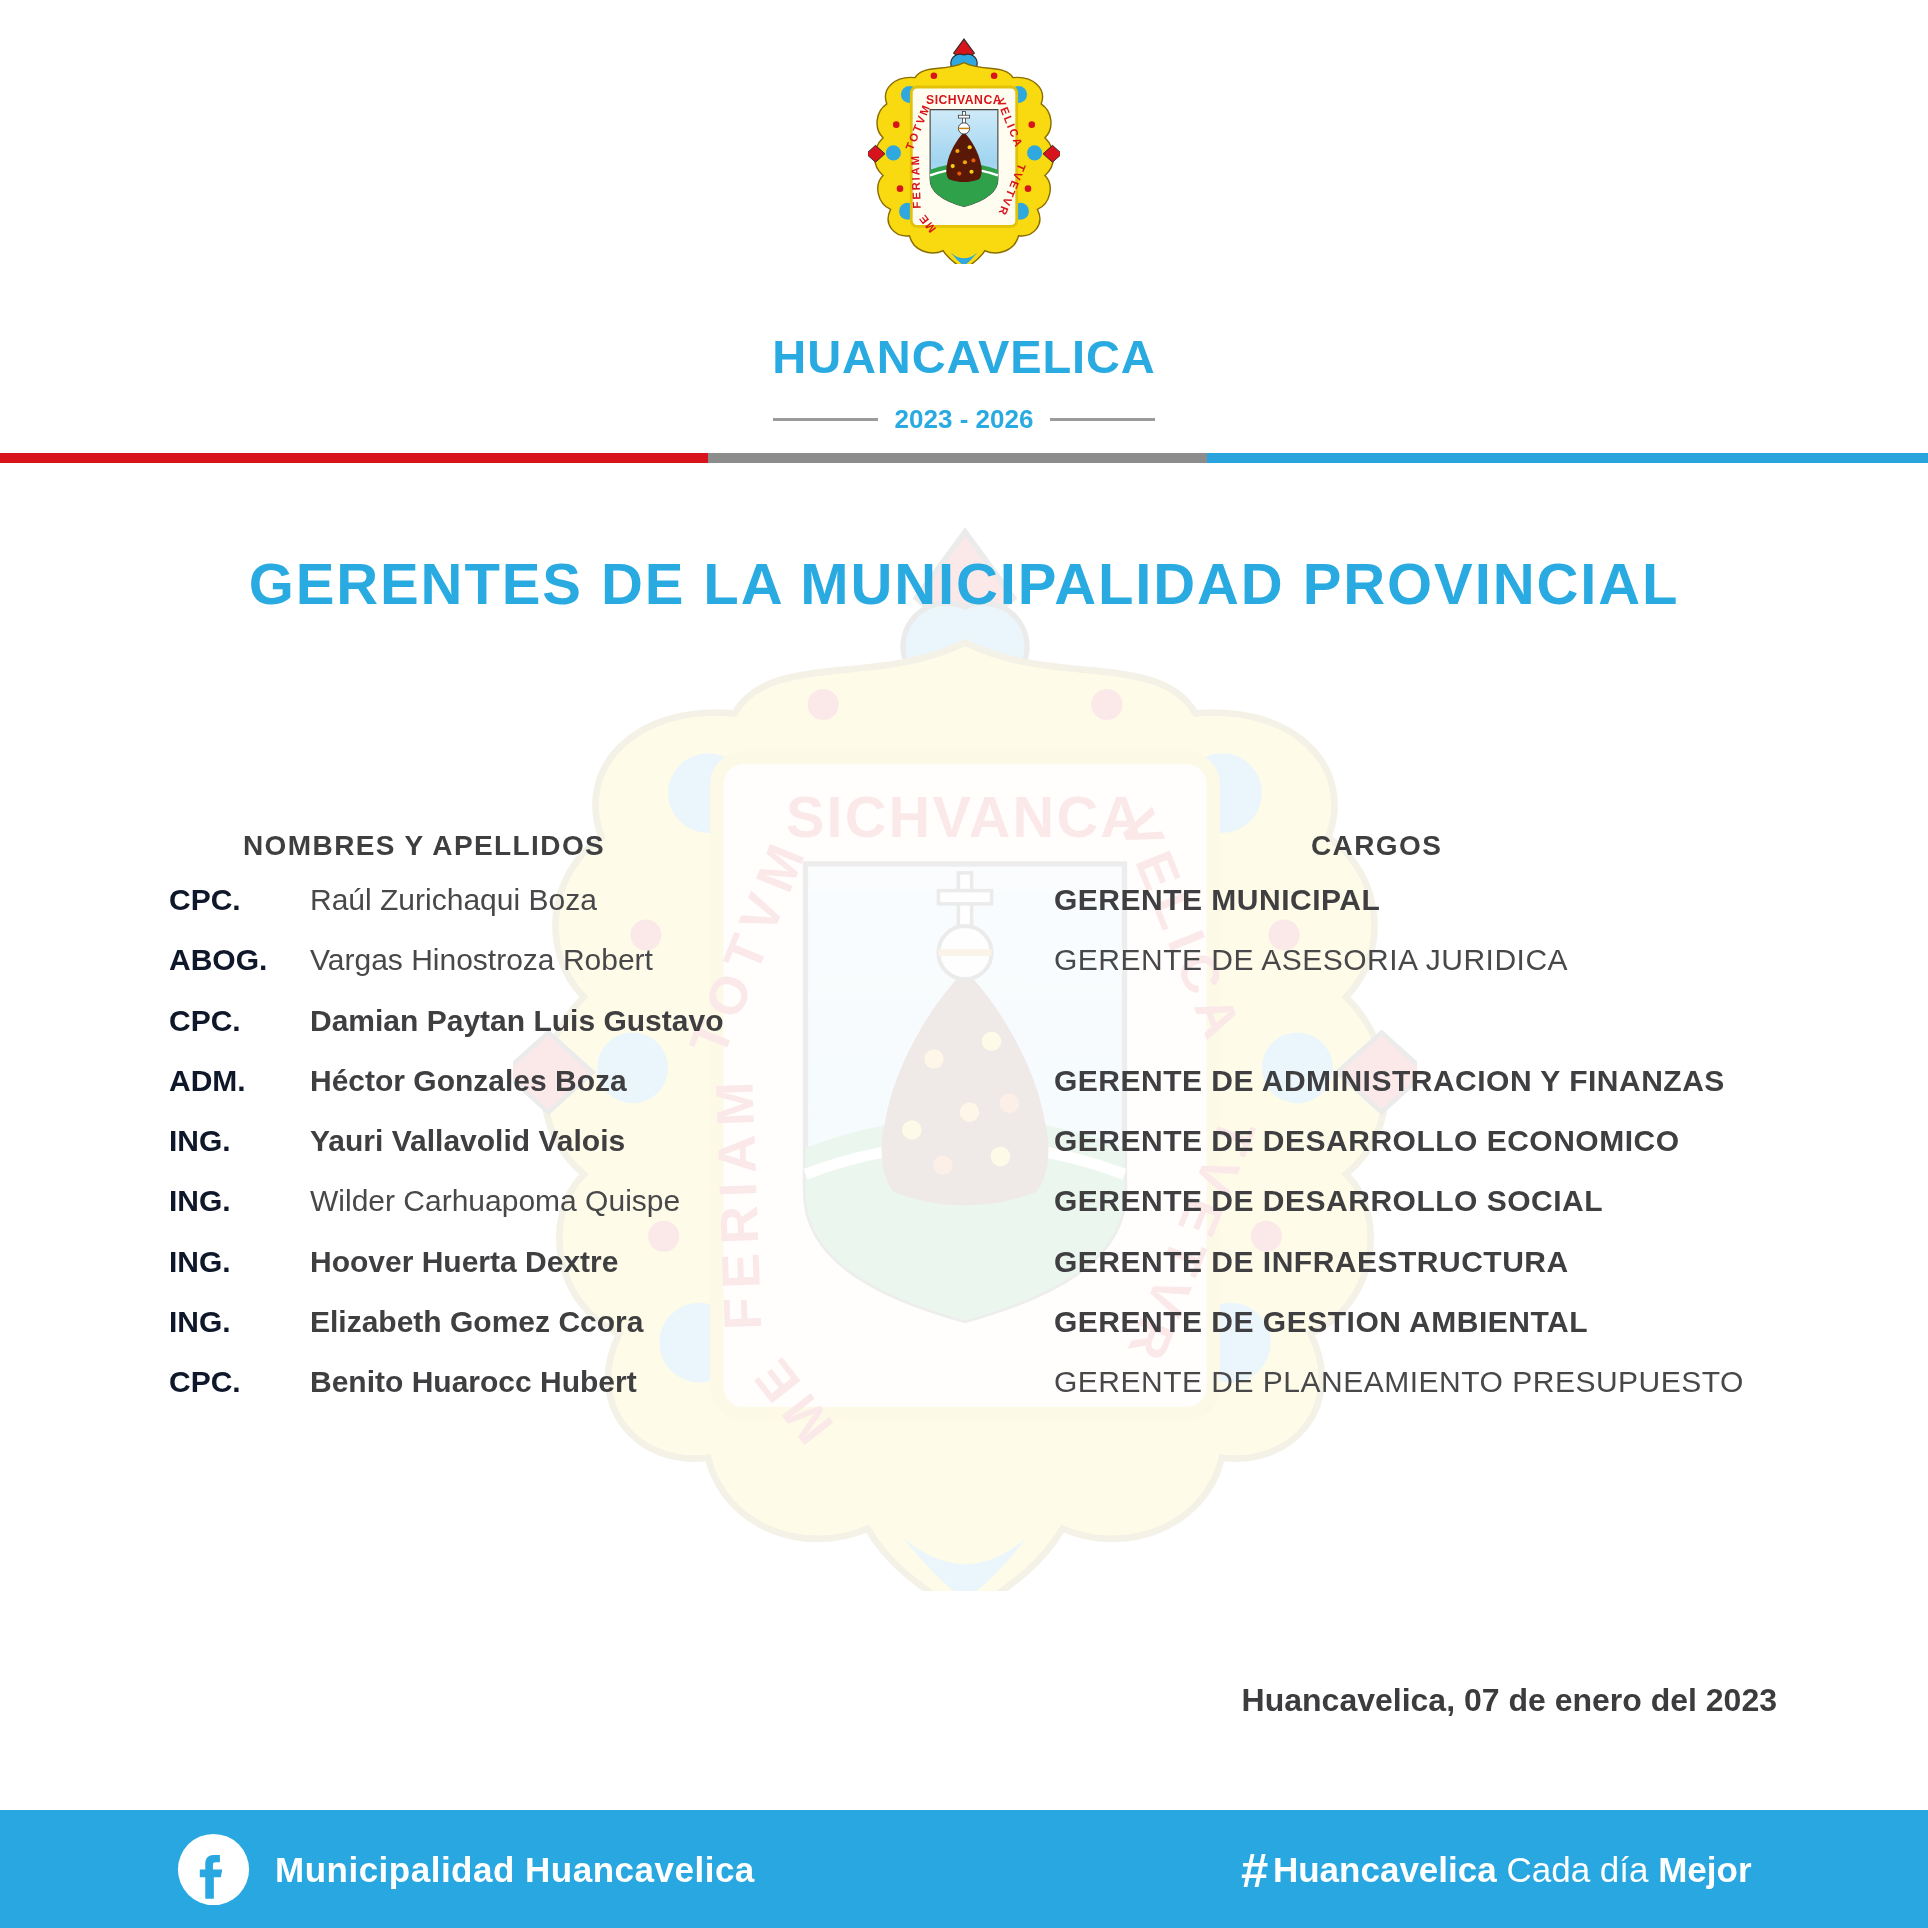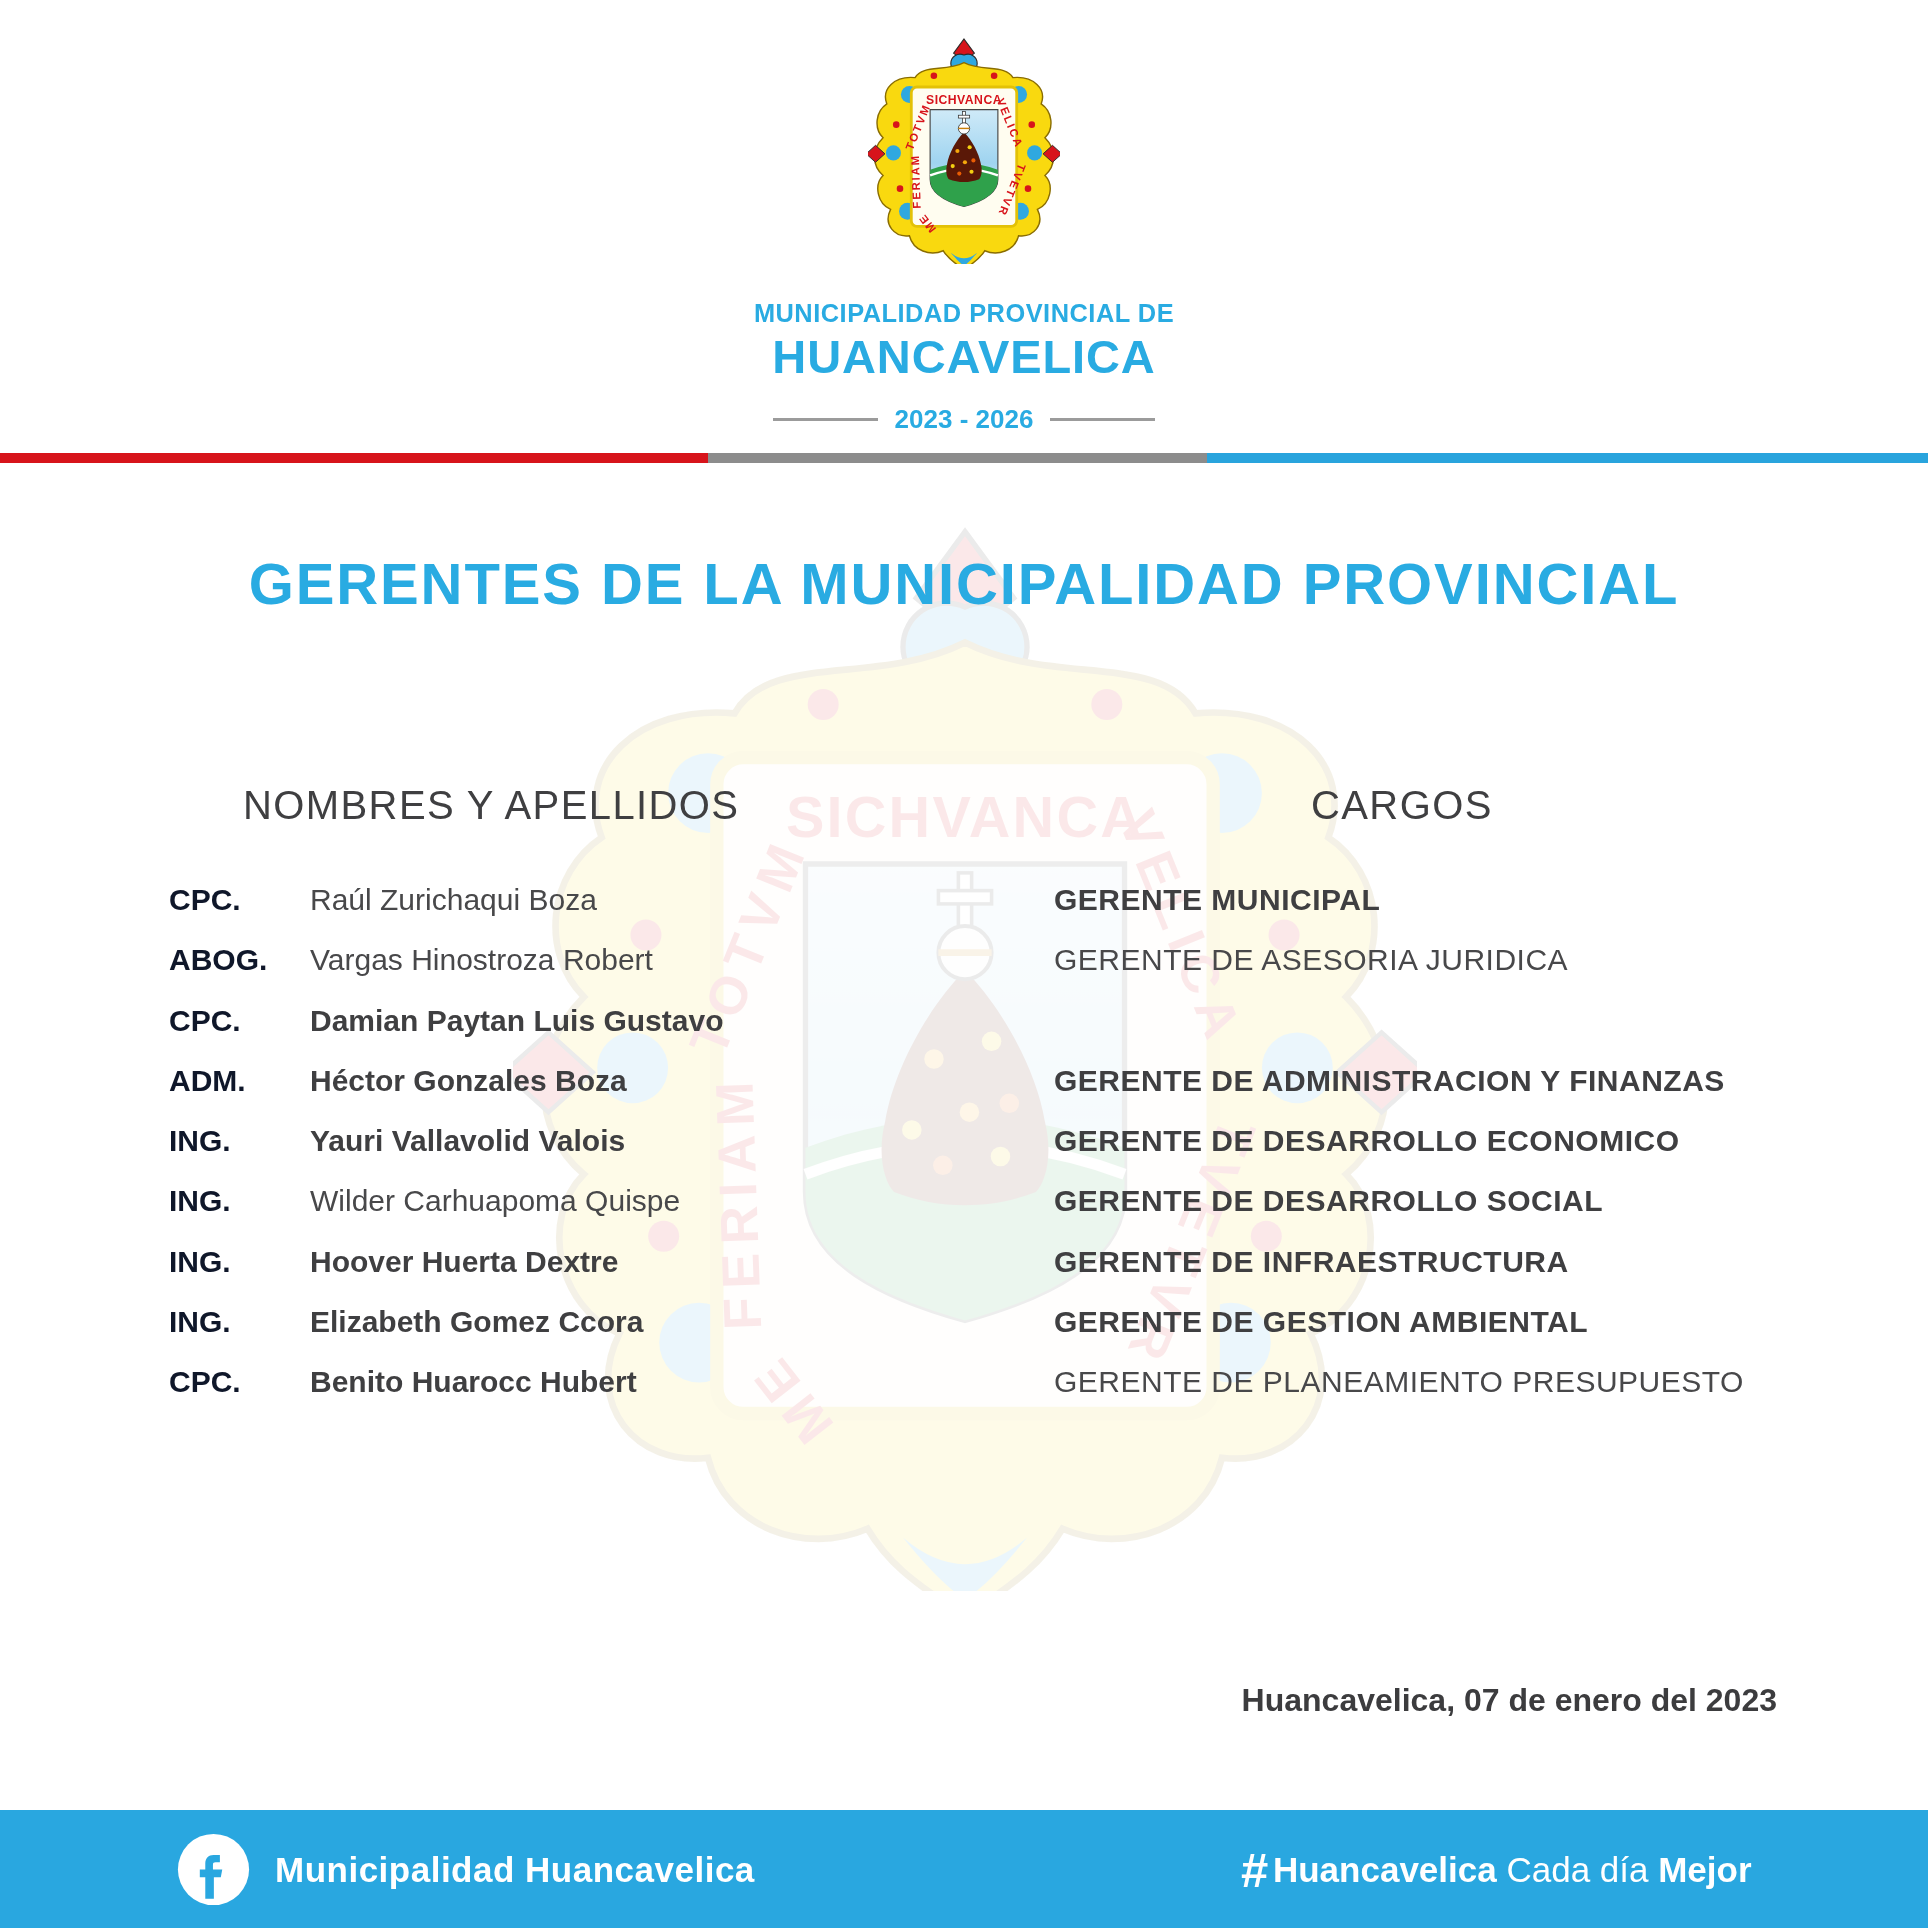--- a/index.html
+++ b/index.html
@@ -23,21 +23,21 @@
   .bar{position:absolute;left:0;top:453px;width:100%;height:10.4px;display:flex;}
   .seg-red{width:36.7%;background:#d7141b;}
   .seg-gray{width:25.9%;background:#8c8c8c;}
   .seg-blue{flex:1;background:#29a4dd;}
 
   
   .title{position:absolute;left:0;top:549px;width:100%;text-align:center;
          font-size:58px;line-height:69px;font-weight:800;color:#29abe2;letter-spacing:1.9px;}
 
   
-  .colhead{position:absolute;top:783px;font-size:40px;font-weight:400;color:#3f3f41;letter-spacing:1.4px;}
+  .colhead{position:absolute;top:830px;font-size:28px;font-weight:700;color:#3f3f41;letter-spacing:1.4px;}
   .colhead.names{left:243px;}
   .colhead.cargos{left:1311px;}
   .rows{position:absolute;left:169px;top:870px;width:1638px;height:565px;}
   .row{position:absolute;left:0;width:100%;height:60px;}
   .row span{position:absolute;top:50%;transform:translateY(-50%);font-size:30px;
             color:#48484a;white-space:nowrap;}
   .row .abbr{left:0;font-weight:700;color:#0f172a;}
   .row .name{left:141px;}
   .row .cargo{left:885px;letter-spacing:0.5px;text-align:right;}
   .row span.bold{font-weight:700;color:#3f3f41;}
@@ -110,21 +110,20 @@
         <text x="66" y="194" text-anchor="middle" transform="rotate(-128 66 194)" font-family="Liberation Sans, sans-serif" font-size="12" font-weight="bold" fill="#d7141b" letter-spacing="2">ME</text>
       </g>
     </defs>
     <use href="#escudo"></use>
   </svg>
 
   <svg class="watermark" viewBox="0 0 204 240" xmlns="http://www.w3.org/2000/svg">
     <use href="#escudo"></use>
   </svg>
 
-  <div class="org1">MUNICIPALIDAD PROVINCIAL DE</div>
   <div class="org2">HUANCAVELICA</div>
   <div class="period">
     <span class="line"></span>
     <span>2023 - 2026</span>
     <span class="line"></span>
   </div>
 
   <div class="bar">
     <div class="seg-red"></div>
     <div class="seg-gray"></div>

